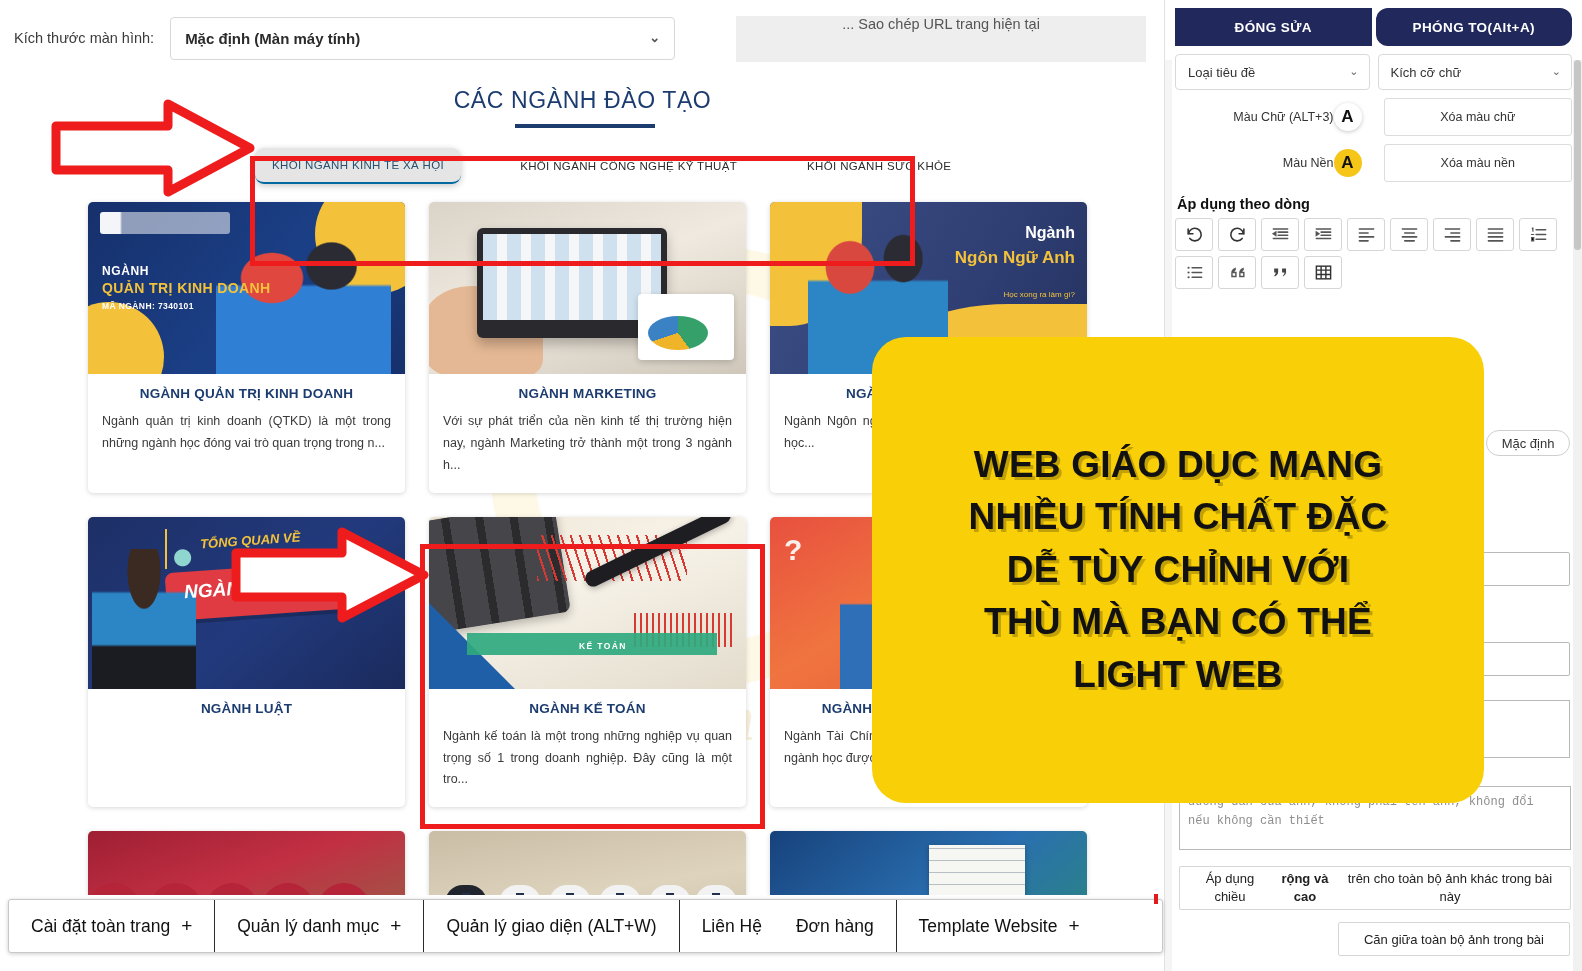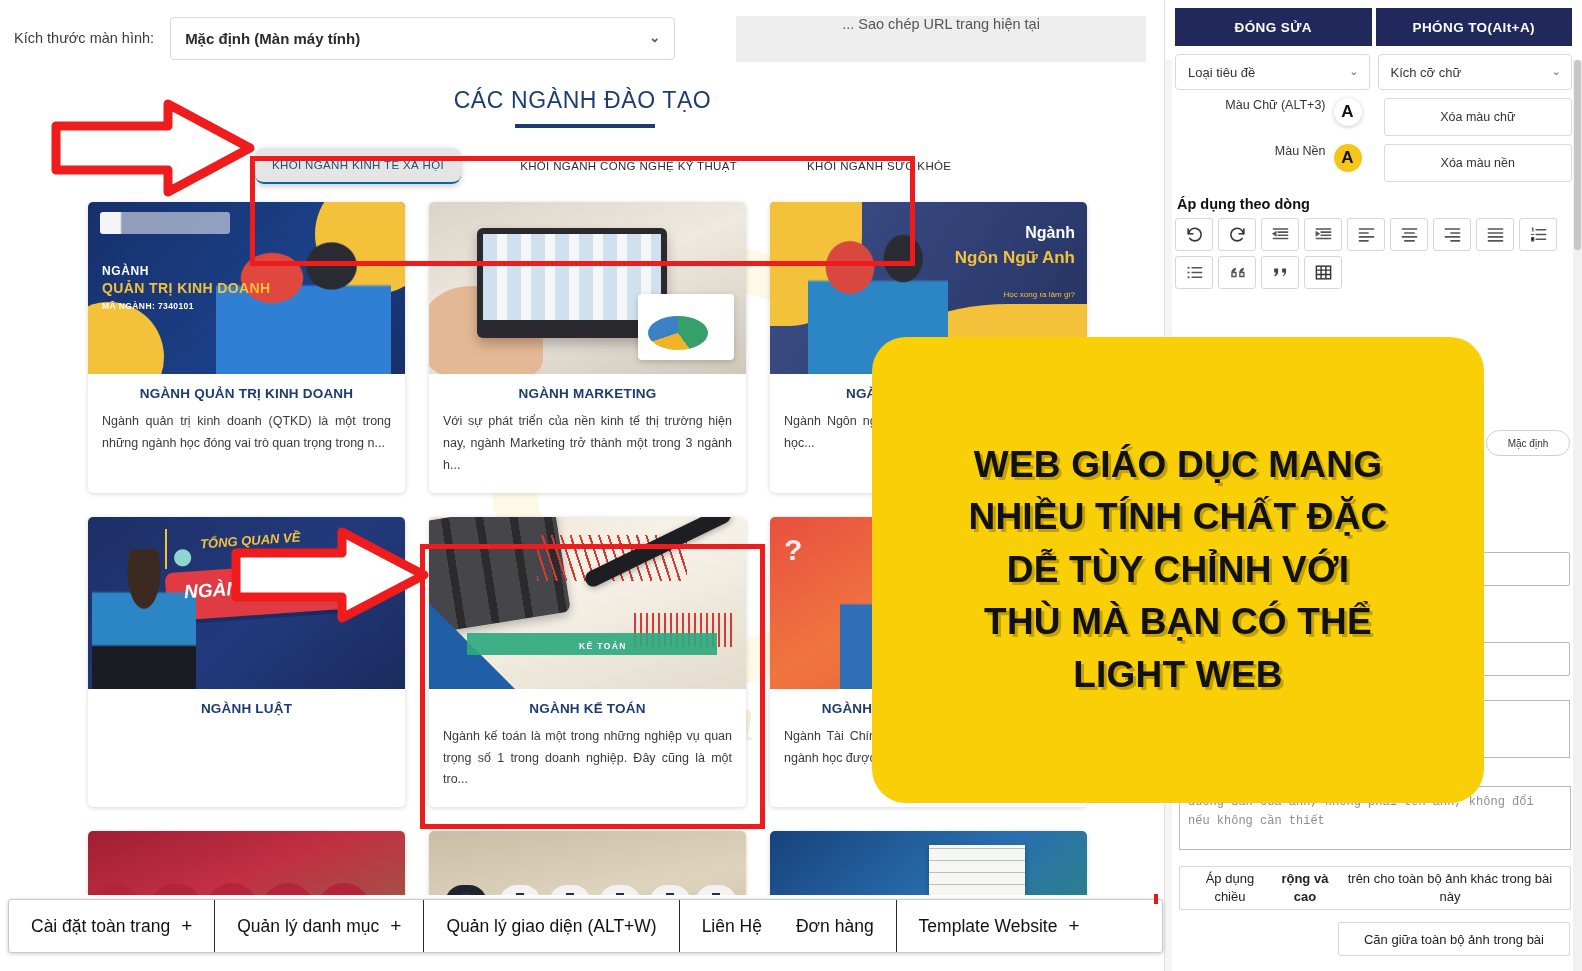--- a/index.html
+++ b/index.html
@@ -230,31 +230,31 @@
   .rpanel {
     position: absolute; left: 1164px; top: 0; width: 418px; height: 971px;
     background: #ffffff; border-left: 1px solid #e2e2e2;
   }
   .rp-tabs { display: flex; gap: 0; padding: 8px 10px 0 10px; }
   .rp-tab {
     flex: 1; height: 38px; background: #21285c; color: #fff;
     display: flex; align-items: center; justify-content: center;
     font-size: 13.5px; font-weight: bold; letter-spacing: .4px;
   }
-  .rp-tab + .rp-tab { margin-left: 4px; }
+  .rp-tab + .rp-tab { margin-left: 4px; border-radius: 12px; }
   .rp-row { display: flex; gap: 8px; padding: 8px 10px 0 10px; }
   .rp-select {
     position: relative; flex: 1; height: 36px; border: 1px solid #d9d9d9; border-radius: 4px;
     background: #fff; display: flex; align-items: center; padding: 0 24px 0 12px;
     font-size: 13px; color: #333;
   }
   .rp-select .chev { position: absolute; right: 10px; top: 50%; transform: translateY(-55%); font-size: 11px; color: #666; }
   .rp-colorcell {
-    flex: 1; height: 38px; display: flex; align-items: flex-start; justify-content: flex-end;
-    gap: 8px; font-size: 12.5px; color: #333; padding-right: 14px;
+    flex: 1; height: 38px; display: flex; align-items: center; justify-content: flex-end;
+    font-size: 12.5px; color: #333; padding-right: 14px;
   }
   .swatch {
     width: 28px; height: 28px; border-radius: 50%; display: flex; align-items: center; justify-content: center;
     font-size: 17px; font-weight: bold; color: #111;
   }
   .swatch.text { background: #ffffff; box-shadow: 0 1px 4px rgba(0,0,0,.22); }
   .swatch.bg { background: #f5c518; }
   .rp-btn {
     flex: 1; height: 38px; border: 1px solid #dcdcdc; border-radius: 3px; background: #fff;
     display: flex; align-items: center; justify-content: center;
@@ -267,21 +267,21 @@
   .ibtn {
     width: 38px; height: 33px; border: 1px solid #d6d6d6; border-radius: 3px; background: #fff;
     display: flex; align-items: center; justify-content: center;
   }
   .ibtn svg { width: 19px; height: 19px; }
 
   .rp-pill {
     position: absolute; right: 12px; top: 430px; width: 84px; height: 26px;
     border: 1px solid #cfcfcf; border-radius: 13px; background: #fff;
     display: flex; align-items: center; justify-content: center;
-    font-size: 10px; color: #333;
+    font-size: 13px; color: #333;
   }
   .rp-input {
     position: absolute; right: 12px; width: 126px; height: 34px;
     border: 1px solid #b9b9b9; border-radius: 2px; background: #fff;
   }
   .rp-input.a { top: 552px; }
   .rp-input.b { top: 642px; }
   .rp-textarea-small {
     position: absolute; right: 12px; top: 700px; width: 126px; height: 58px;
     border: 1px solid #b9b9b9; background: #fff;

